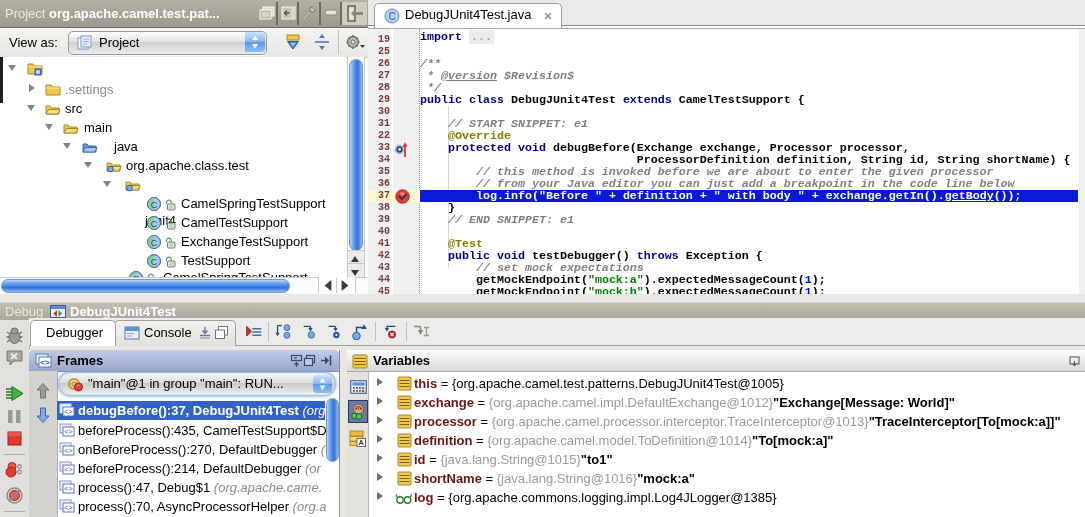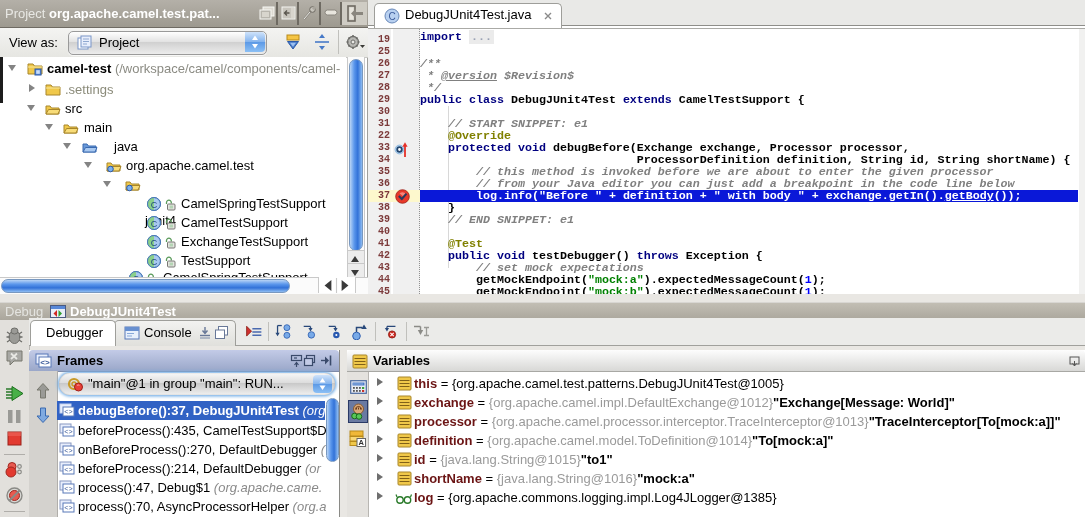--- a/index.html
+++ b/index.html
@@ -1,19 +1,19 @@
 <!DOCTYPE html>
 <html><head>
 <meta charset="utf-8">
 <style>
 html,body{margin:0;padding:0;}
 body{width:1085px;height:517px;position:relative;overflow:hidden;background:#ececea;font-family:"Liberation Sans",sans-serif;}
 .abs{position:absolute;}
 
-#project{left:0;top:0;width:367px;height:294px;background:#fff;border-right:1px solid #a0a09c;}
+#project{left:0;top:0;width:367px;height:294px;background:#fff;border-right:1px solid #a0a09c;padding-left:40px;}
 #ptitle{left:0;top:0;width:368px;height:27px;background:linear-gradient(#b4b0a8,#9d998f);border-bottom:1px solid #6e6a62;color:#fff;font-size:13px;line-height:27px;}
 #ptitle .t{position:absolute;left:5px;top:0;white-space:nowrap;color:#e8e8e4;}
 #ptitle .t b{color:#fff;}
 #ptoolbar{left:0;top:28px;width:368px;height:29px;background:linear-gradient(#f4f4f2,#e6e6e2);border-bottom:1px solid #c8c8c4;}
 #viewas{position:absolute;left:9px;top:7px;font-size:13px;color:#000;}
 #combo1{position:absolute;left:68px;top:3px;width:197px;height:22px;background:linear-gradient(#fff,#e2e2e2 45%,#d0d0d0 46%,#ececec);border:1px solid #9a9a9a;border-radius:5px;box-shadow:0 1px 1px rgba(255,255,255,.8);}
 #combo1 .lbl{position:absolute;left:30px;top:3px;font-size:13px;color:#000;}
 #combo1 .stepper{position:absolute;right:1px;top:0px;width:20px;height:20px;border-radius:0 4px 4px 0;background:linear-gradient(#cfe3fb,#86b5ee 48%,#5d9ae6 52%,#8cc0f5);}
 #ptree{left:0;top:57px;width:346px;height:220px;background:#fff;overflow:hidden;}
 .trow{position:absolute;height:19px;line-height:19px;font-size:13px;color:#000;white-space:nowrap;}
@@ -130,21 +130,20 @@
   <div style="position:absolute;left:0;top:57px;width:3px;height:46px;background:#1d1d1d;z-index:5;"></div>
   <div class="abs" id="ptree">
     <div class="trow" style="left:0;top:2px;width:346px;">
         <i class="arr" style="left:8px;"></i>
       <svg style="position:absolute;left:27px;top:2px" width="16" height="16" viewBox="0 0 16 16">
           <path d="M1 4.5 1 13h14V5H7.5L6 3H1z" fill="#f0c84a" stroke="#a8862a"></path>
           <path d="M1 6h14" stroke="#f8e8a0"></path>
           <rect x="8" y="8" width="6" height="6" fill="#5a8ad8" stroke="#2c5aa8"></rect>
           <rect x="9.2" y="9.2" width="3.6" height="3.6" fill="#c8dcf8"></rect>
         </svg>
-      <span style="position:absolute;left:47px;font-weight:bold;">camel-test <span class="gr" style="font-weight:normal;">(/workspace/camel/components/camel-</span></span>
       </div>
     <div class="trow" style="left:0;top:23px;width:346px;">
         <i class="arrR" style="left:29px;"></i>
       <svg style="position:absolute;left:45px;top:2px" width="16" height="16" viewBox="0 0 16 16">
           <path d="M1 4.5 1 13h14V5H7.5L6 3H1z" fill="#f0c84a" stroke="#a8862a"></path>
           <path d="M1 6h14" stroke="#f8e8a0"></path>
         </svg>
       <span style="position:absolute;left:65px;color:#8b8b7a;">.settings</span>
       </div>
     <div class="trow" style="left:0;top:42px;width:346px;">
@@ -171,21 +170,21 @@
         </svg>
       <span style="position:absolute;left:114px;">java</span>
       </div>
     <div class="trow" style="left:0;top:99px;width:346px;">
         <i class="arr" style="left:84px;"></i>
       <svg style="position:absolute;left:106px;top:2px" width="16" height="16" viewBox="0 0 16 16">
           <path d="M1 5v8h13V7H6.5L5 5H1z" fill="#f0c84a" stroke="#a8862a"></path>
           <path d="M3.5 8.5h11.5L13 13H1z" fill="#f8dc78" stroke="#a8862a"></path>
           <circle cx="4.5" cy="11" r="2.8" fill="#78b0f0" stroke="#2c5aa8"></circle>
         </svg>
-      <span style="position:absolute;left:126px;">org.apache.camel.test</span>
+      <span style="position:absolute;left:126px;">org.apache.class.test</span>
       </div>
     <div class="trow" style="left:0;top:118px;width:346px;">
         <i class="arr" style="left:103px;"></i>
       <svg style="position:absolute;left:125px;top:2px" width="16" height="16" viewBox="0 0 16 16">
           <path d="M1 5v8h13V7H6.5L5 5H1z" fill="#f0c84a" stroke="#a8862a"></path>
           <path d="M3.5 8.5h11.5L13 13H1z" fill="#f8dc78" stroke="#a8862a"></path>
           <circle cx="4.5" cy="11" r="2.8" fill="#78b0f0" stroke="#2c5aa8"></circle>
         </svg>
       <span style="position:absolute;left:145px;margin-top:36px;">junit4</span>
       </div>

